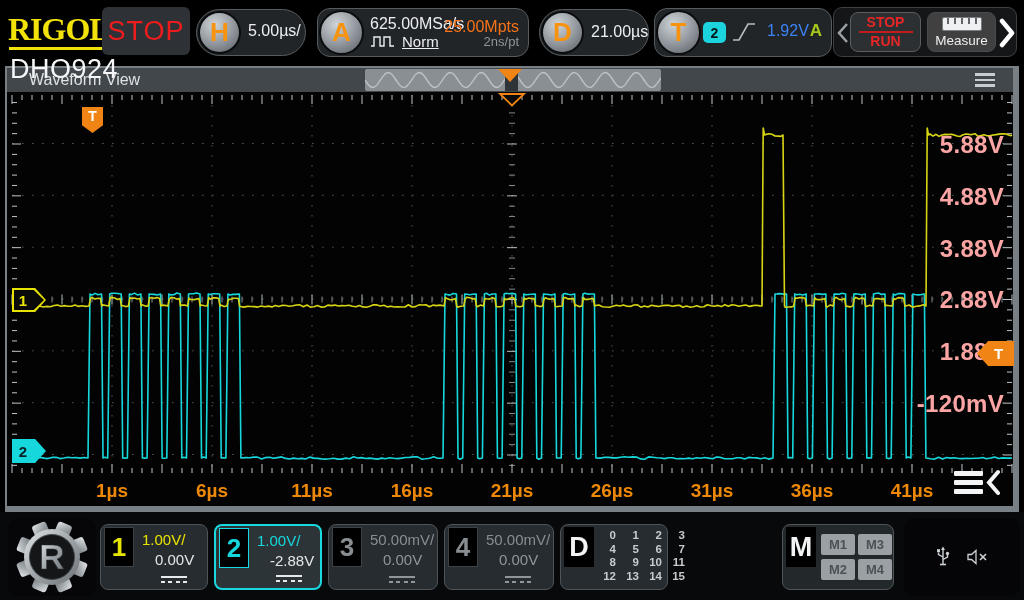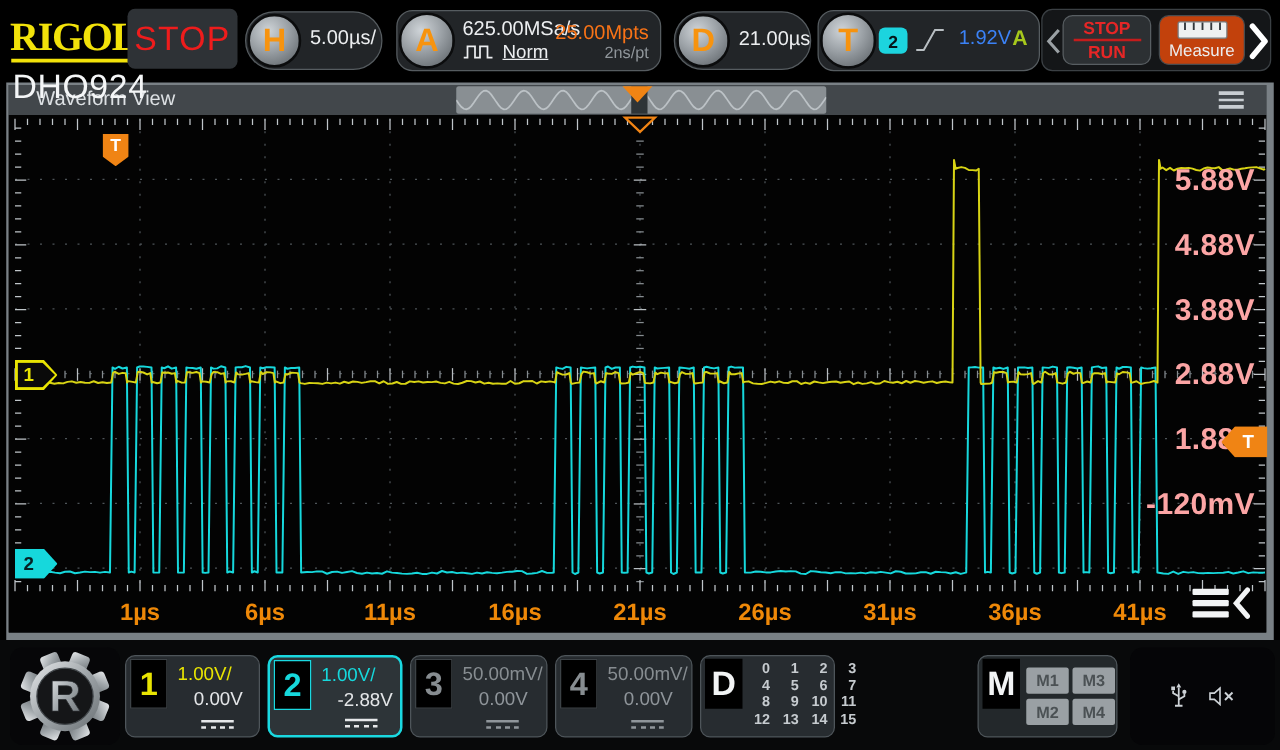--- a/index.html
+++ b/index.html
@@ -42,21 +42,21 @@
   #t-sweep{position:absolute;right:9px;top:12px;font-size:17px;font-weight:bold;color:#a6c81c;}
   #hdr-group{position:absolute;left:833px;top:7px;width:184px;height:50px;background:#141618;
              border:1px solid #3b4044;border-radius:9px;box-sizing:border-box;}
   #chev-left{position:absolute;left:2px;top:14px;}
   #chev-right{position:absolute;left:164px;top:10px;}
   #runstop-btn{position:absolute;left:16px;top:4px;width:71px;height:40px;background:#2c3033;
                border:1px solid #585e62;border-radius:8px;box-sizing:border-box;
                display:flex;flex-direction:column;align-items:center;justify-content:center;}
   #runstop-btn .rs{font-size:14px;font-weight:bold;color:#e62626;line-height:15px;}
   #runstop-divider{width:54px;height:2px;background:#c41c1c;margin:1px 0;}
-  #measure-btn{position:absolute;left:93px;top:4px;width:69px;height:40px;background:#c2410c;
+  #measure-btn{position:absolute;left:93px;top:4px;width:69px;height:40px;background:#404040;
                border:1px solid #454b4f;border-radius:8px;box-sizing:border-box;
                display:flex;flex-direction:column;align-items:center;justify-content:flex-start;padding-top:3px;}
   #measure-label{font-size:13.5px;color:#eceef0;margin-top:1px;}
 
   
   #wave-window{position:absolute;left:5px;top:66px;width:1014px;height:446px;box-sizing:border-box;
                border:2px solid #798085;border-right-width:6px;border-bottom-width:6px;background:#030303;}
   #titlebar{position:absolute;left:0;top:0;right:0;height:24px;background:#42474b;}
   #wv-title{position:absolute;left:22px;top:3px;font-size:16px;color:#dde1e4;}
   #nav-widget{position:absolute;left:358px;top:1px;width:296px;height:22px;background:#898f93;border-radius:2px;overflow:visible;}

